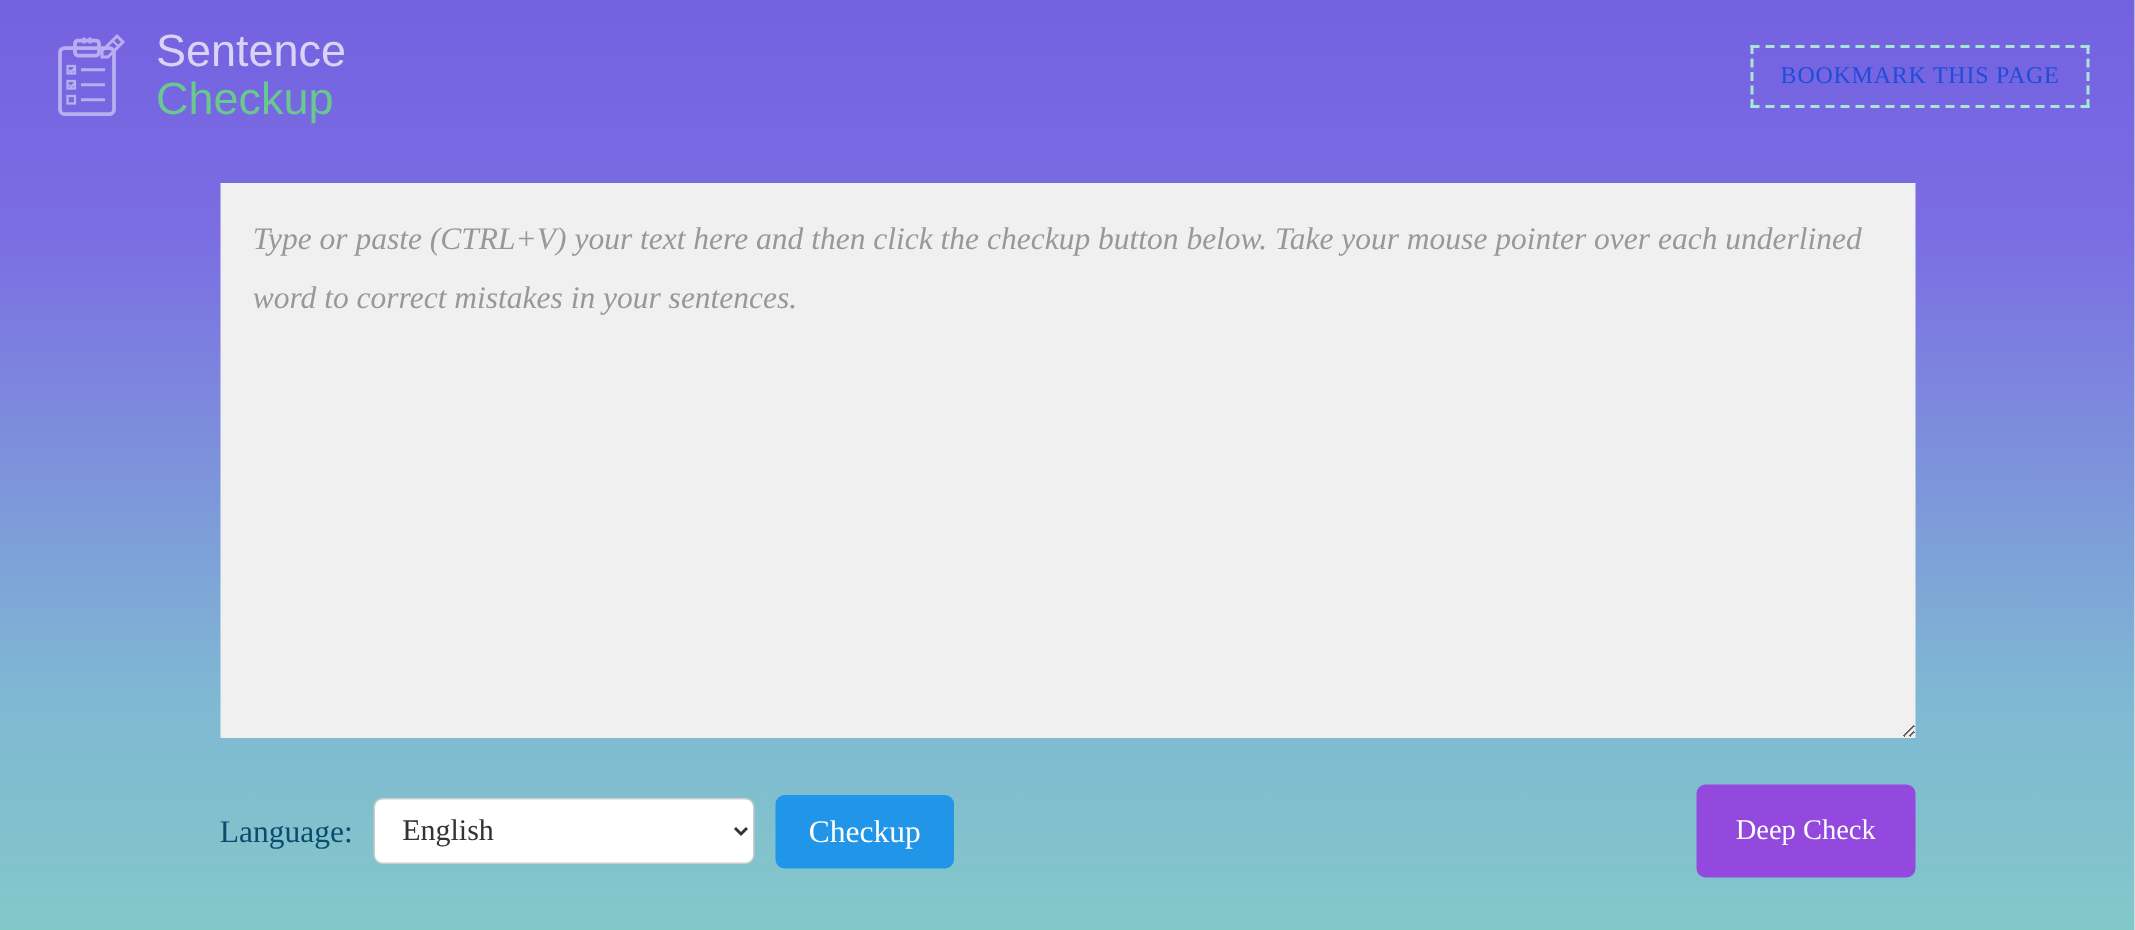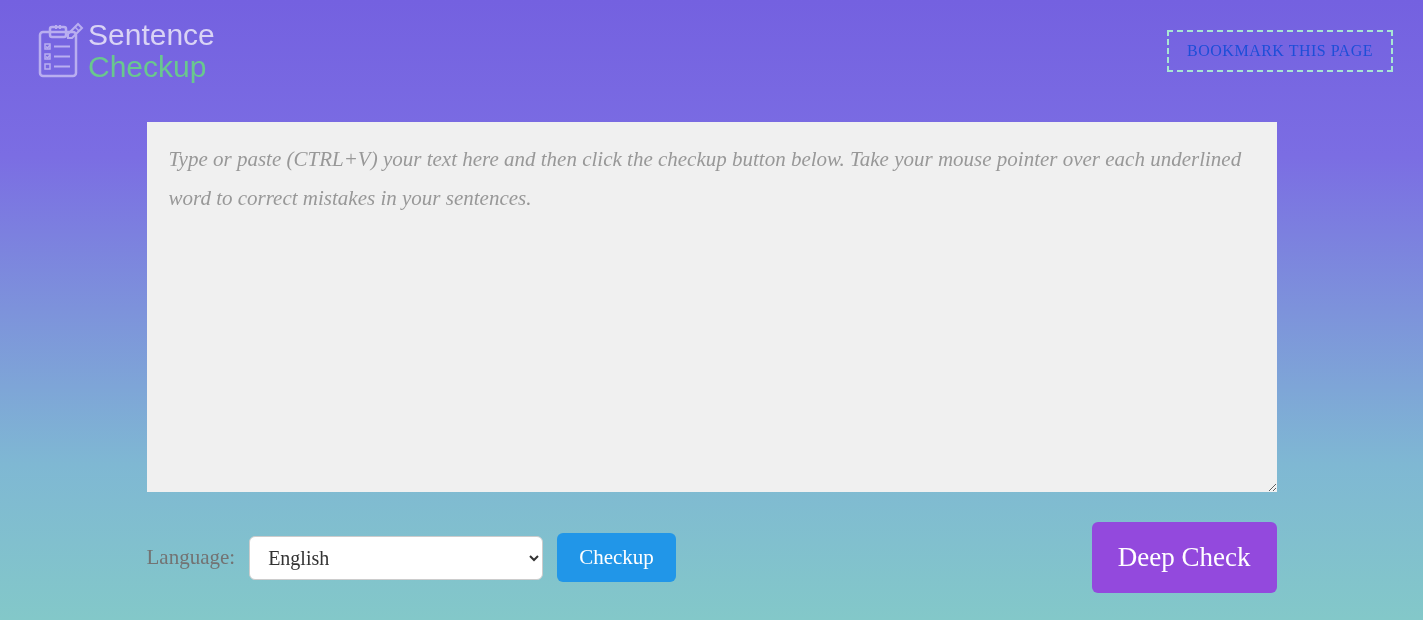--- a/index.html
+++ b/index.html
@@ -16,21 +16,21 @@
     }
     .header {
       display: flex;
       justify-content: space-between;
       align-items: center;
       padding: 20px 30px 10px 30px;
     }
     .logo {
       display: flex;
       align-items: center;
-      gap: 0;
+      gap: 16px;
     }
     .logo-icon {
       width: 58px;
       height: 58px;
       position: relative;
     }
     .logo-text {
       display: flex;
       flex-direction: column;
       line-height: 1;
@@ -85,51 +85,51 @@
       justify-content: space-between;
       margin-top: 26px;
     }
     .controls-left {
       display: flex;
       align-items: center;
       gap: 14px;
     }
     .lang-label {
       font-size: 21px;
-      color: #737373;
+      color: #0c4a6e;
       font-family: Georgia, serif;
     }
     .lang-select {
       font-family: Georgia, serif;
       font-size: 20px;
       padding: 9px 14px;
       background: #fff;
       border: 1px solid #ccc;
       border-radius: 6px;
-      width: 294px;
+      width: 254px;
       color: #333;
       cursor: pointer;
     }
     .checkup-btn {
       background: #2196e8;
       color: #fff;
       border: none;
       padding: 12px 22px;
       font-family: Georgia, serif;
       font-size: 21px;
       border-radius: 6px;
       cursor: pointer;
     }
     .deep-check-btn {
       background: #9349dd;
       color: #fff;
       border: none;
       padding: 20px 26px;
       font-family: Georgia, serif;
-      font-size: 27px;
+      font-size: 19px;
       border-radius: 6px;
       cursor: pointer;
       margin-left: 32px;
     }
   </style>
 </head>
 <body>
 
 <div class="header">
   <div class="logo">

